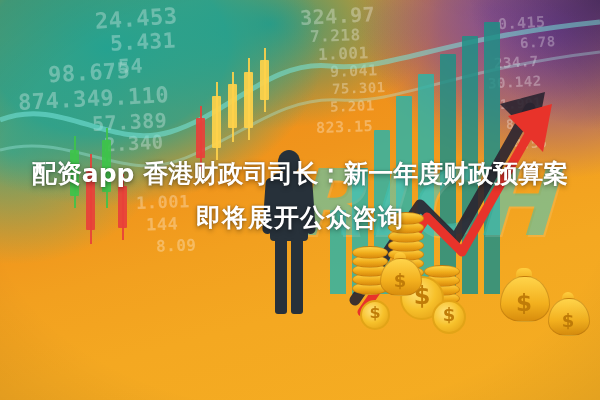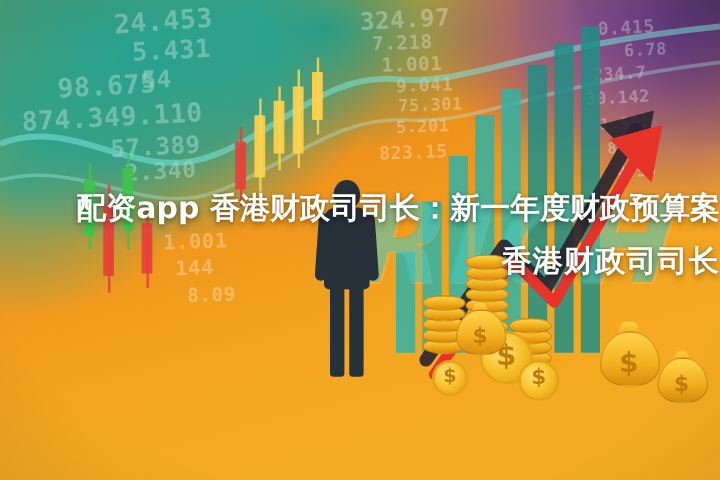--- a/index.html
+++ b/index.html
@@ -229,21 +229,20 @@
     font-family: "DejaVu Sans", "Liberation Sans", sans-serif;
     font-weight: bold;
     font-size: 25px;
     line-height: 44px;
     text-shadow: 0 2px 5px rgba(0,0,0,0.38), 0 0 2px rgba(0,0,0,0.3);
     z-index: 40;
   }
   .headline .line {
     display: block;
     white-space: nowrap;
-    text-align: right;
   }
   .headline .line2 { letter-spacing: 1px; }
 
   
   .vignette {
     position: absolute;
     inset: 0;
     pointer-events: none;
     background: radial-gradient(ellipse 560px 380px at 50% 50%, rgba(0,0,0,0) 55%, rgba(0,0,0,0.16) 100%);
   }
@@ -375,17 +374,17 @@
     <div class="p-arm-l"></div>
     <div class="p-arm-r"></div>
     <div class="p-head"></div>
     <div class="p-body"></div>
     <div class="p-leg-l"></div>
     <div class="p-leg-r"></div>
   </div>
 
   <div class="headline">
     <span class="line line1">配资app 香港财政司司长：新一年度财政预算案</span>
-    <span class="line line2">香港财政司司长</span>
+    <span class="line line2">即将展开公众咨询</span>
   </div>
 
   <div class="vignette"></div>
 </div>
 
 </body></html>

